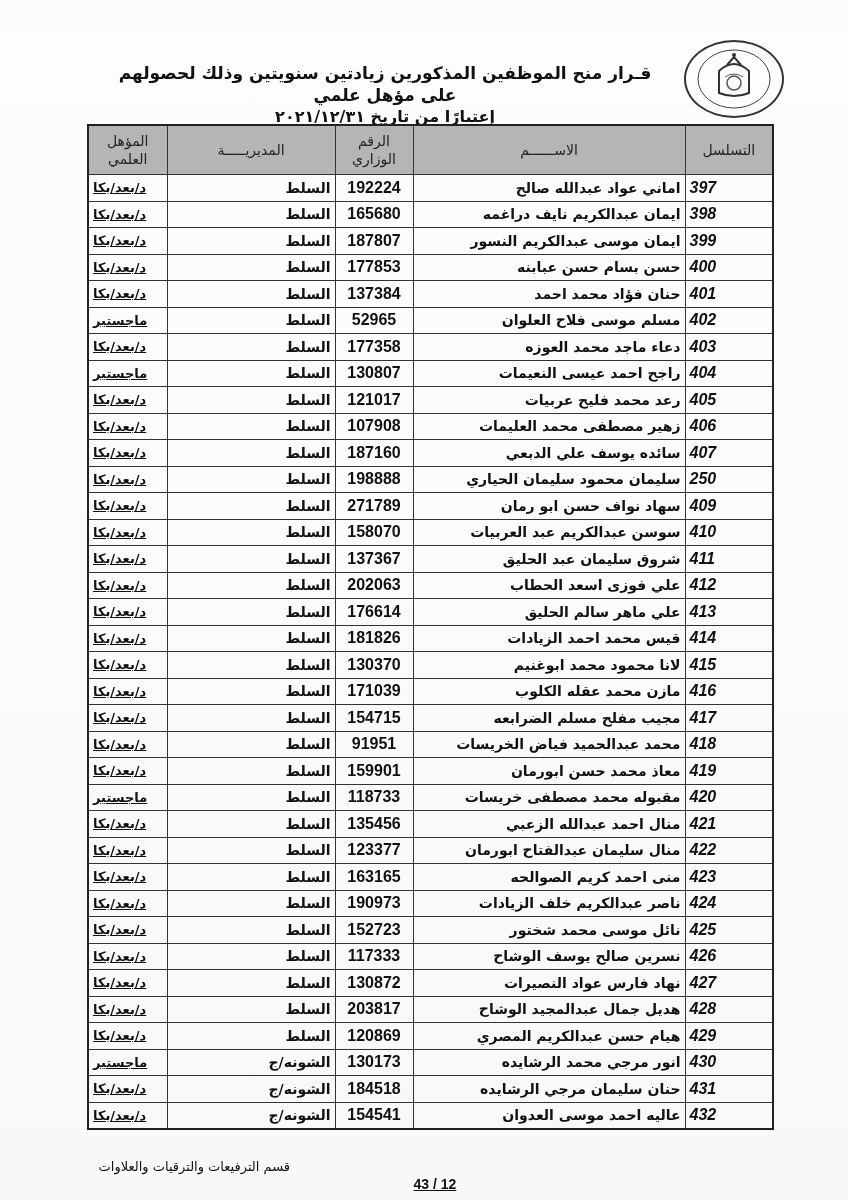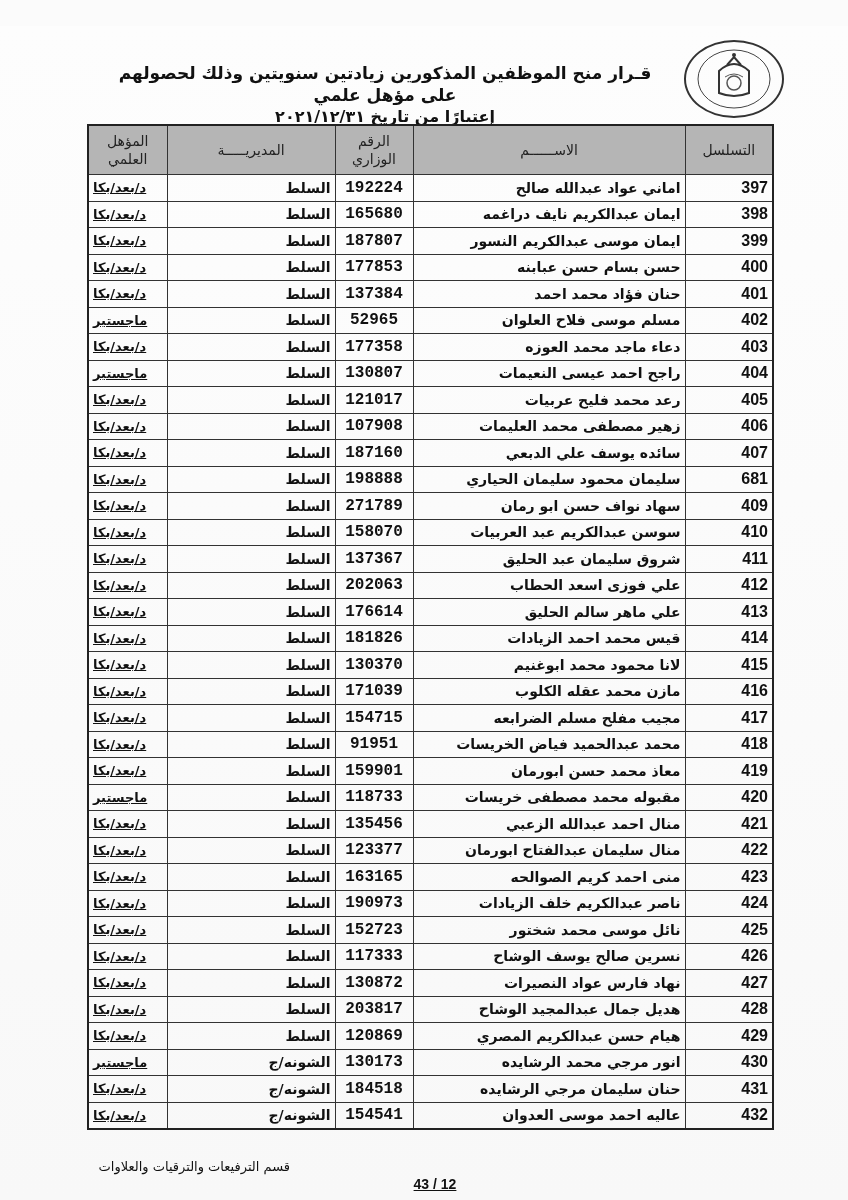--- a/index.html
+++ b/index.html
@@ -26,23 +26,23 @@
       border: 2px solid #222;
     }
     table.main th, table.main td {
       border: 1.3px solid #333; padding: 0 4px; white-space: nowrap; overflow: hidden;
     }
     table.main thead th {
       background: #b5b5b5; height: 48px; font-weight: normal; font-size: 14px; line-height: 18px;
       color: #222; text-align: center;
     }
     table.main tbody td { height: 25.5px; font-size: 14px; font-weight: bold; }
-    td.serial { text-align: right; font-family: "Liberation Sans", sans-serif; font-size: 16px !important; }
+    td.serial { text-align: left; font-family: "Liberation Sans", sans-serif; font-size: 16px !important; font-style: italic; }
     td.name { text-align: right; padding-right: 6px; }
-    td.minid { text-align: center; font-family: Liberation Mono, monospace; font-size: 16px !important; }
+    td.minid { text-align: center; font-family: Liberation Sans, sans-serif; font-size: 16px !important; }
     td.dir { text-align: right; padding-right: 6px; }
     td.qual { text-align: left; font-size: 13px !important; text-decoration: underline; }
     .footer-page {
       position: absolute; left: 395px; top: 1150px; width: 80px; text-align: center;
       font-family: "Liberation Sans", sans-serif; font-weight: bold; font-size: 14px; text-decoration: underline;
     }
     .footer-dept {
       position: absolute; left: 90px; top: 1133px; width: 200px; direction: rtl; text-align: right;
       font-weight: normal; font-size: 13px;
     }
@@ -157,21 +157,21 @@
           <td class="qual">د/بعد/بكا</td>
         </tr>
         <tr>
           <td class="serial">407</td>
           <td class="name">سائده يوسف علي الدبعي</td>
           <td class="minid">187160</td>
           <td class="dir">السلط</td>
           <td class="qual">د/بعد/بكا</td>
         </tr>
         <tr>
-          <td class="serial">681</td>
+          <td class="serial">250</td>
           <td class="name">سليمان محمود سليمان الحياري</td>
           <td class="minid">198888</td>
           <td class="dir">السلط</td>
           <td class="qual">د/بعد/بكا</td>
         </tr>
         <tr>
           <td class="serial">409</td>
           <td class="name">سهاد نواف حسن ابو رمان</td>
           <td class="minid">271789</td>
           <td class="dir">السلط</td>

